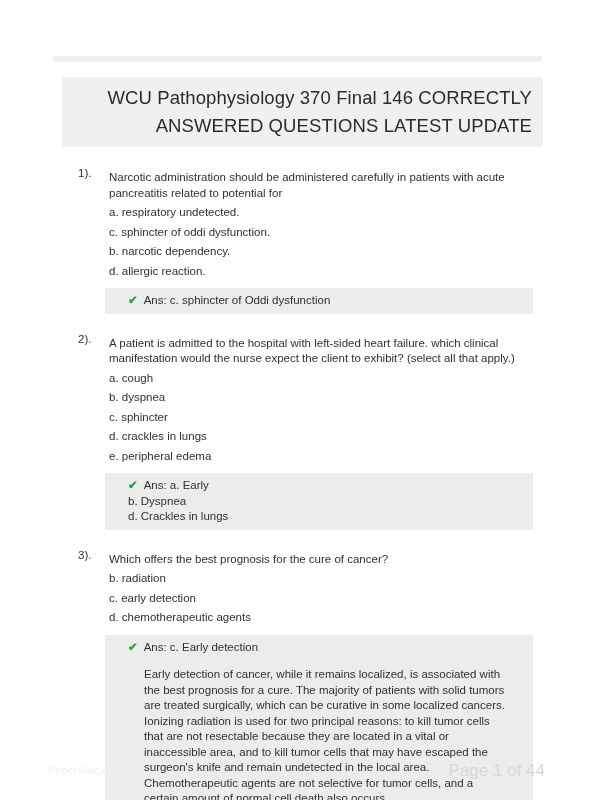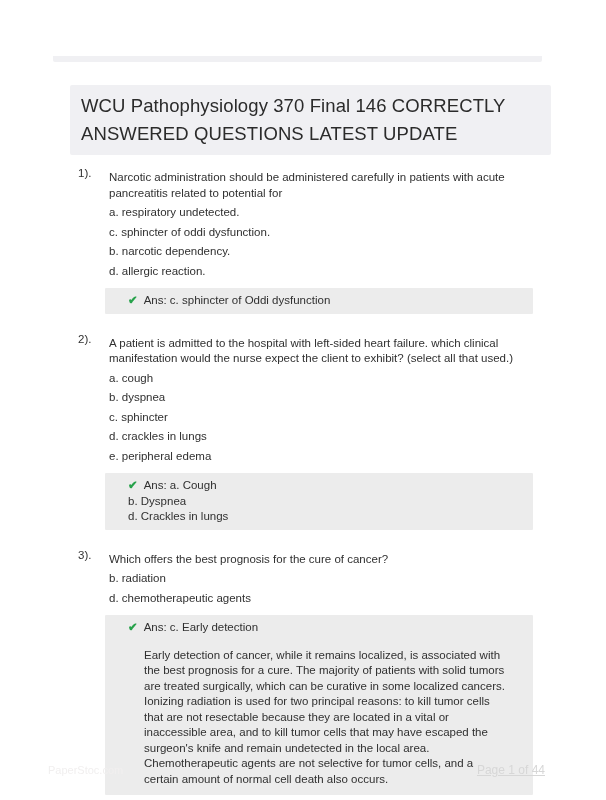--- a/index.html
+++ b/index.html
@@ -34,29 +34,29 @@
     color:#27a24b; font-weight:bold; margin-right:6px;
     font-size:11.5px; display:inline-block;
   }
   .explanation { margin:12px 0 3px 16px; }
   .watermark {
     position:absolute; left:48px; top:763px;
     font-size:11px; color:#f1efef;
   }
   .page-num {
     position:absolute; right:61px; top:763px;
-    font-size:12px; color:#d7d7d7;text-decoration:underline;
+    font-size:17px; color:#d7d7d7;
   }
 </style>
 </head>
 <body>
 
 <div class="top-strip"></div>
 
-<h1 class="title-box" style="font-weight:normal;margin:8px;">WCU Pathophysiology 370 Final 146 CORRECTLY ANSWERED QUESTIONS LATEST UPDATE</h1>
+<h1 class="title-box" style="font-weight:normal;margin:0;text-align:right;">WCU Pathophysiology 370 Final 146 CORRECTLY ANSWERED QUESTIONS LATEST UPDATE</h1>
 
 <main class="questions">
   <section class="question">
     <span class="q-num">1).</span>
     <div class="q-body">
       <p class="q-text">Narcotic administration should be administered carefully in patients with acute pancreatitis related to potential for</p>
       <div>
           <p class="q-option">a. respiratory undetected.</p>
           <p class="q-option">c. sphincter of oddi dysfunction.</p>
           <p class="q-option">b. narcotic dependency.</p>
@@ -64,42 +64,43 @@
         </div>
       <div class="answer-box">
           <div class="answer-line"><span class="check">✔</span><span>Ans: c. sphincter of Oddi dysfunction</span></div>
         </div>
     </div>
   </section>
 
   <section class="question">
     <span class="q-num">2).</span>
     <div class="q-body">
-      <p class="q-text">A patient is admitted to the hospital with left-sided heart failure. which clinical manifestation would the nurse expect the client to exhibit? (select all that used.)</p>
+      <p class="q-text">A patient is admitted to the hospital with left-sided heart failure. which clinical manifestation would the nurse expect the client to exhibit? (select all that apply.)</p>
       <div>
           <p class="q-option">a. cough</p>
           <p class="q-option">b. dyspnea</p>
           <p class="q-option">c. sphincter</p>
           <p class="q-option">d. crackles in lungs</p>
           <p class="q-option">e. peripheral edema</p>
         </div>
       <div class="answer-box">
-          <div class="answer-line"><span class="check">✔</span><span>Ans: a. Cough</span></div>
+          <div class="answer-line"><span class="check">✔</span><span>Ans: a. Early</span></div>
           <div class="answer-line"><span>b. Dyspnea</span></div>
           <div class="answer-line"><span>d. Crackles in lungs</span></div>
         </div>
     </div>
   </section>
 
   <section class="question">
     <span class="q-num">3).</span>
     <div class="q-body">
       <p class="q-text">Which offers the best prognosis for the cure of cancer?</p>
       <div>
           <p class="q-option">b. radiation</p>
+          <p class="q-option">c. early detection</p>
           <p class="q-option">d. chemotherapeutic agents</p>
         </div>
       <div class="answer-box">
           <div class="answer-line"><span class="check">✔</span><span>Ans: c. Early detection</span></div>
           <p class="explanation">Early detection of cancer, while it remains localized, is associated with the best prognosis for a cure. The majority of patients with solid tumors are treated surgically, which can be curative in some localized cancers. Ionizing radiation is used for two principal reasons: to kill tumor cells that are not resectable because they are located in a vital or inaccessible area, and to kill tumor cells that may have escaped the surgeon's knife and remain undetected in the local area. Chemotherapeutic agents are not selective for tumor cells, and a certain amount of normal cell death also occurs.</p>
         </div>
     </div>
   </section>
 </main>
 

